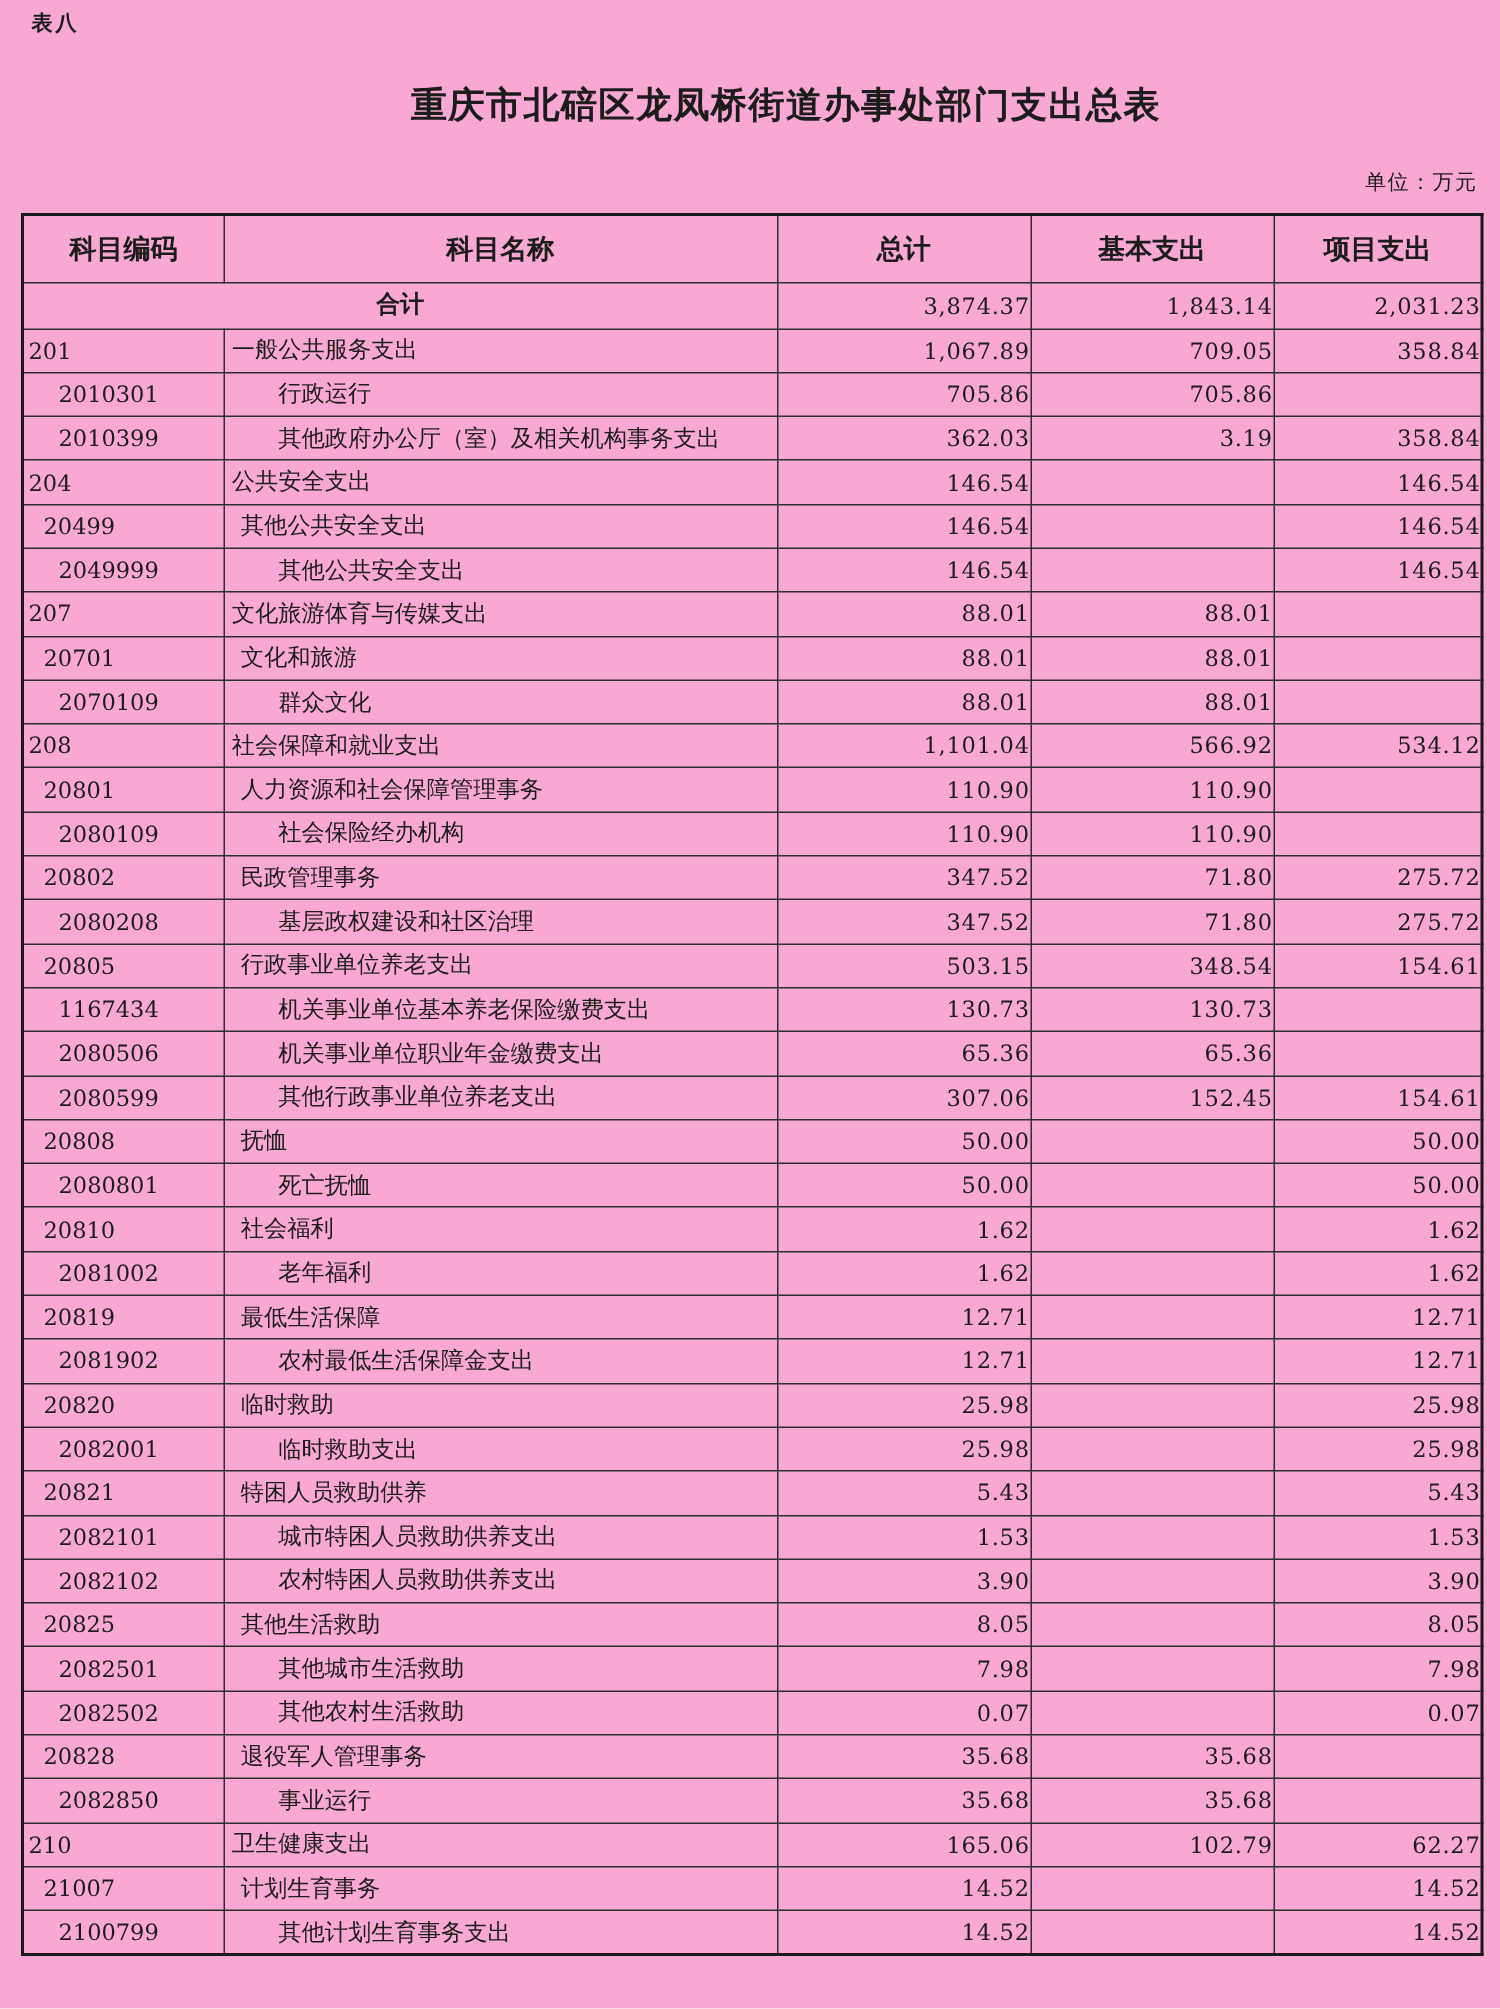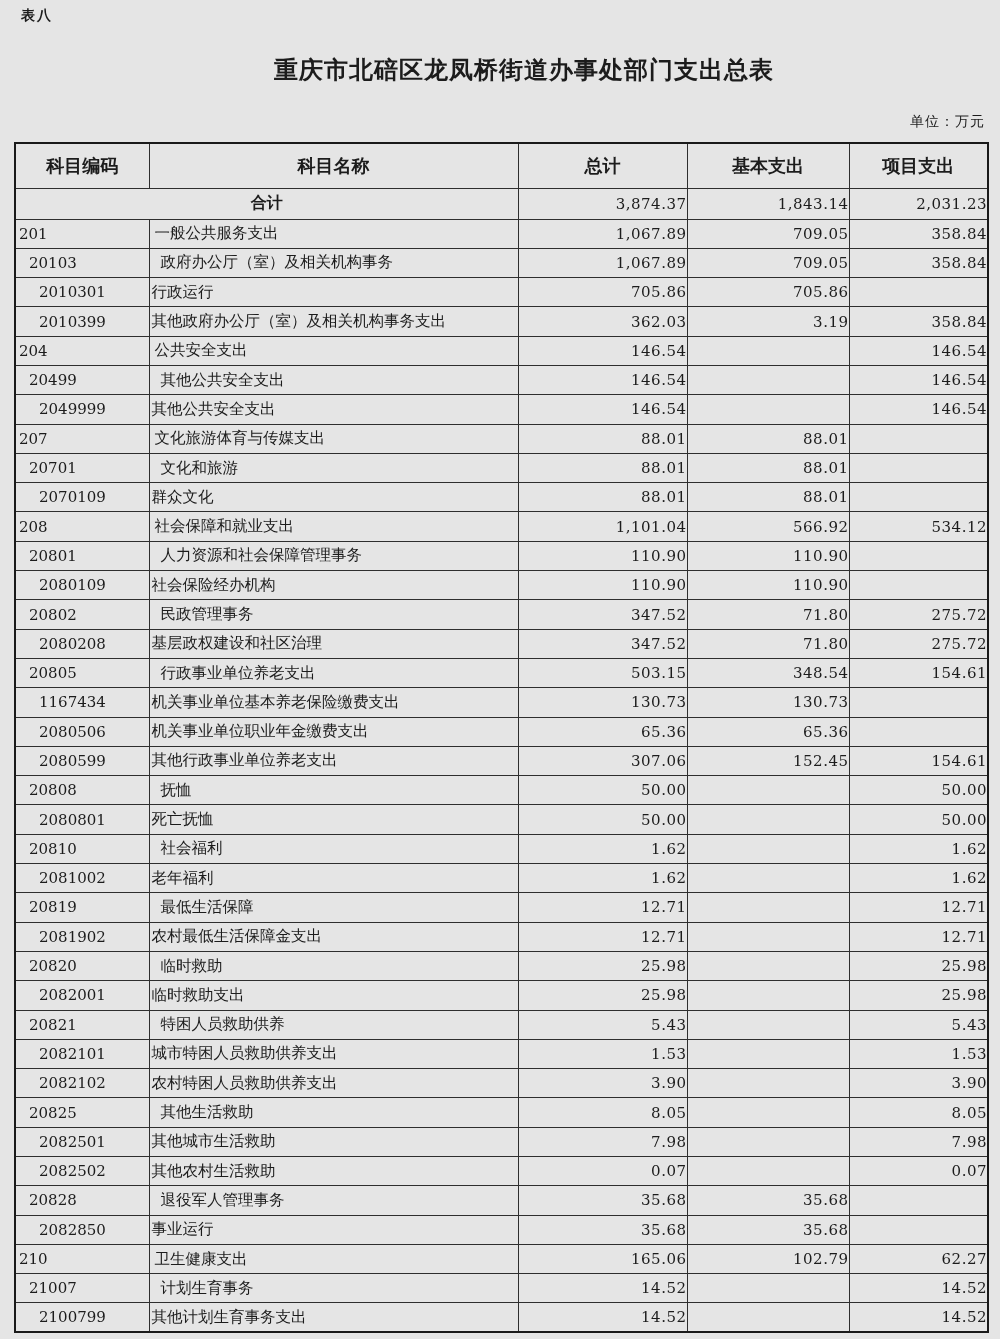--- a/index.html
+++ b/index.html
@@ -5,21 +5,21 @@
   * { box-sizing: border-box; }
   html, body {
     margin: 0;
     padding: 0;
     background: #ffffff;
   }
   .page {
     position: relative;
     width: 1000px;
     height: 1339px;
-    background: #e5e5e5;
+    background: #f9a8d4;
     font-family: "DejaVu Serif", "Liberation Serif", serif;
     color: #1c1c1c;
     overflow: hidden;
   }
   .table-label {
     position: absolute;
     left: 21px;
     top: 7px;
     font-size: 14px;
     font-weight: bold;
@@ -80,21 +80,21 @@
     font-size: 15px;
     text-align: right;
     padding-right: 3px;
     letter-spacing: 0.5px;
   }
   td.code.lvl1 { padding-left: 3px; }
   td.code.lvl2 { padding-left: 13px; }
   td.code.lvl3 { padding-left: 23px; }
   td.name.lvl1 { padding-left: 5px; }
   td.name.lvl2 { padding-left: 11px; }
-  td.name.lvl3 { padding-left: 2px; }
+  td.name.lvl3 { padding-left: 36px; }
 </style>
 </head>
 <body>
 
 <div class="page">
   <div class="table-label">表八</div>
   <h1 class="title">重庆市北碚区龙凤桥街道办事处部门支出总表</h1>
   <div class="unit">单位：万元</div>
 
   <table class="budget">
@@ -122,27 +122,20 @@
         <td class="num">2,031.23</td>
       </tr>
     <tr class="data-row">
           <td class="code lvl1">201</td>
           <td class="name lvl1">一般公共服务支出</td>
           <td class="num">1,067.89</td>
           <td class="num">709.05</td>
           <td class="num">358.84</td>
         </tr>
         <tr class="data-row">
-          <td class="code lvl2">20103</td>
-          <td class="name lvl2">政府办公厅（室）及相关机构事务</td>
-          <td class="num">1,067.89</td>
-          <td class="num">709.05</td>
-          <td class="num">358.84</td>
-        </tr>
-        <tr class="data-row">
           <td class="code lvl3">2010301</td>
           <td class="name lvl3">行政运行</td>
           <td class="num">705.86</td>
           <td class="num">705.86</td>
           <td class="num"></td>
         </tr>
         <tr class="data-row">
           <td class="code lvl3">2010399</td>
           <td class="name lvl3">其他政府办公厅（室）及相关机构事务支出</td>
           <td class="num">362.03</td>

